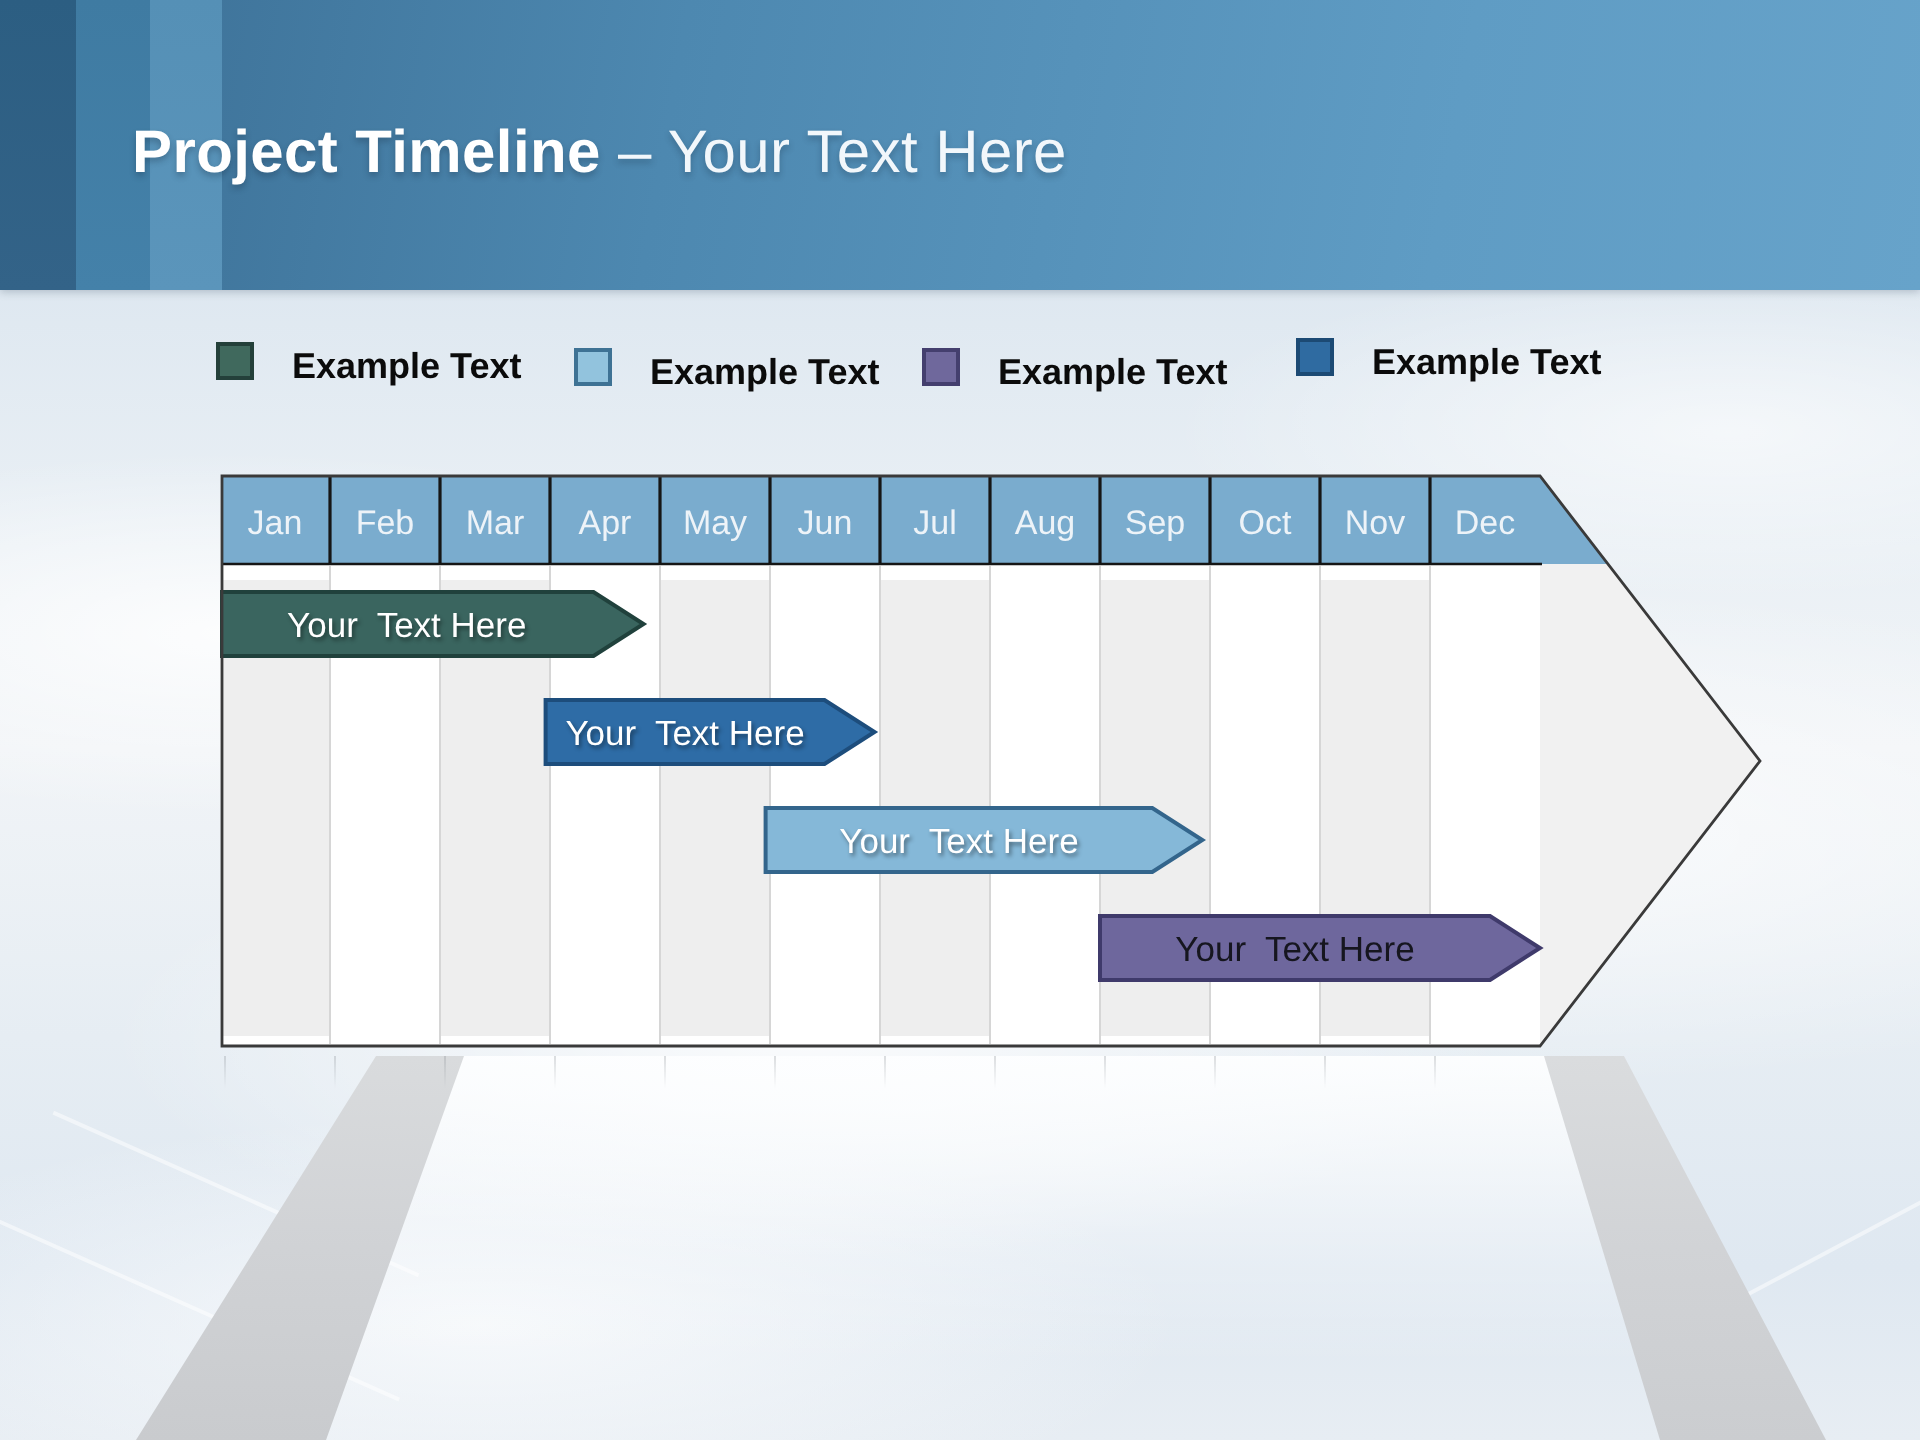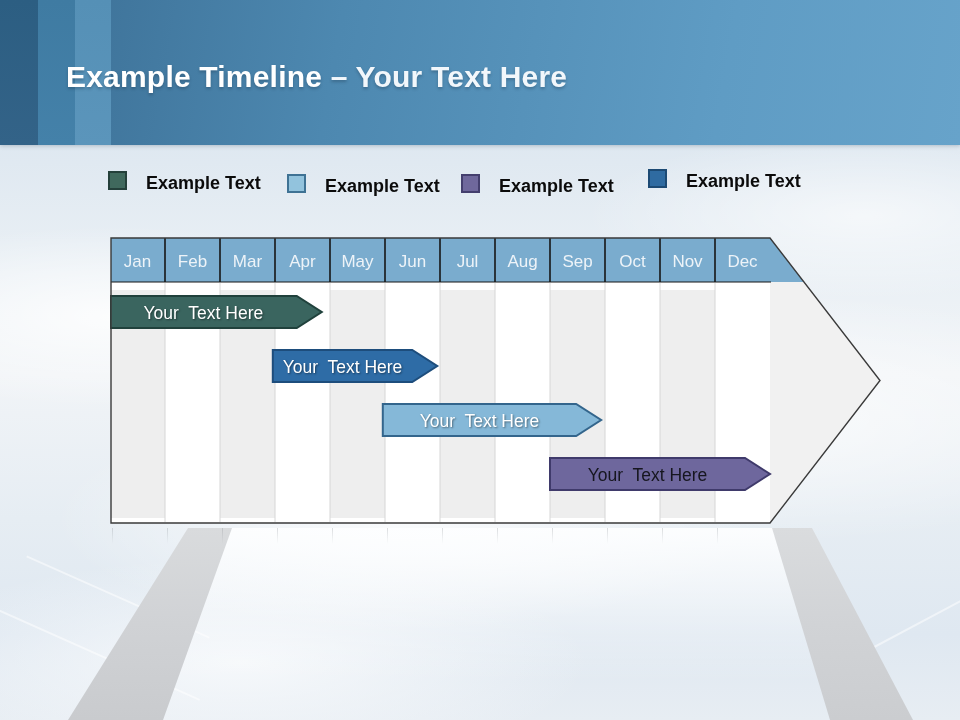--- a/index.html
+++ b/index.html
@@ -52,21 +52,21 @@
   }
   .stripe{position:absolute;top:0;height:145px;}
   .stripe.s1{left:0;width:38px;background:linear-gradient(180deg,#2c5e82,#336388);}
   .stripe.s2{left:38px;width:37px;background:linear-gradient(180deg,#3f7ba2,#4481a9);}
   .stripe.s3{left:75px;width:36px;background:linear-gradient(180deg,#5590b6,#5b95bb);}
   .titlebar h1{
     position:absolute;left:66px;top:60px;margin:0;
     font-size:30px;line-height:34px;color:#ffffff;font-weight:700;
     text-shadow:0 2px 3px rgba(20,40,60,.3);letter-spacing:.2px;white-space:pre;
   }
-  .titlebar h1 .t-light{font-weight:700;color:#f2f7fb;text-align:right;}
+  .titlebar h1 .t-light{font-weight:400;color:#f2f7fb;text-align:right;}
   
   .legend-item{position:absolute;height:20px;}
   .swatch{
     position:absolute;left:0;top:0;width:19px;height:19px;
     border:2px solid #333;box-sizing:border-box;
   }
   .legend-label{
     position:absolute;left:38px;top:2px;font-size:18px;font-weight:700;color:#0b0b0b;
     white-space:nowrap;
   }
@@ -96,21 +96,21 @@
     <div class="glow"></div>
     <div class="pillar left"></div>
     <div class="pillar right"></div>
     <div class="col-reflections"></div>
   </div>
 
   <header class="titlebar">
     <div class="stripe s1"></div>
     <div class="stripe s2"></div>
     <div class="stripe s3"></div>
-    <h1><span class="t-bold">Example Timeline</span><span class="t-light"> – Your Text Here</span></h1>
+    <h1><span class="t-bold">Project Timeline</span><span class="t-light"> – Your Text Here</span></h1>
   </header>
 
   <div>
     <div class="legend-item" style="left:108px;top:171px;">
       <span class="swatch" style="background: rgb(64, 105, 93); border-color: rgb(36, 64, 58);"></span>
       <span class="legend-label">Example Text</span>
     </div>
     <div class="legend-item" style="left:287px;top:174px;">
       <span class="swatch" style="background: rgb(146, 195, 221); border-color: rgb(62, 114, 148);"></span>
       <span class="legend-label">Example Text</span>

